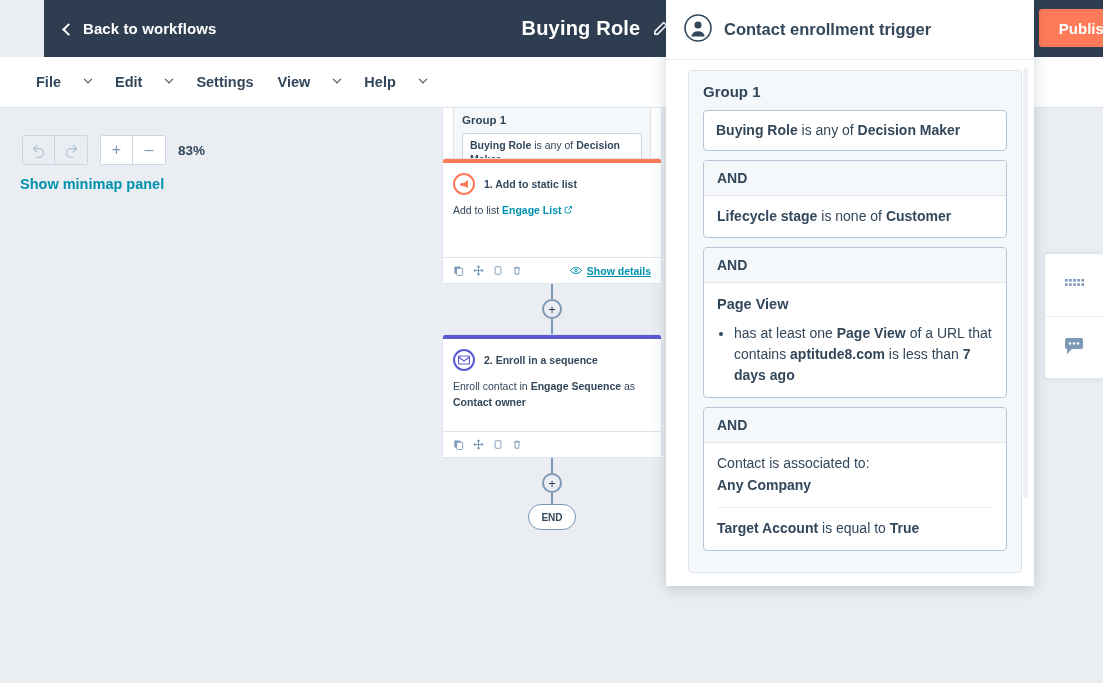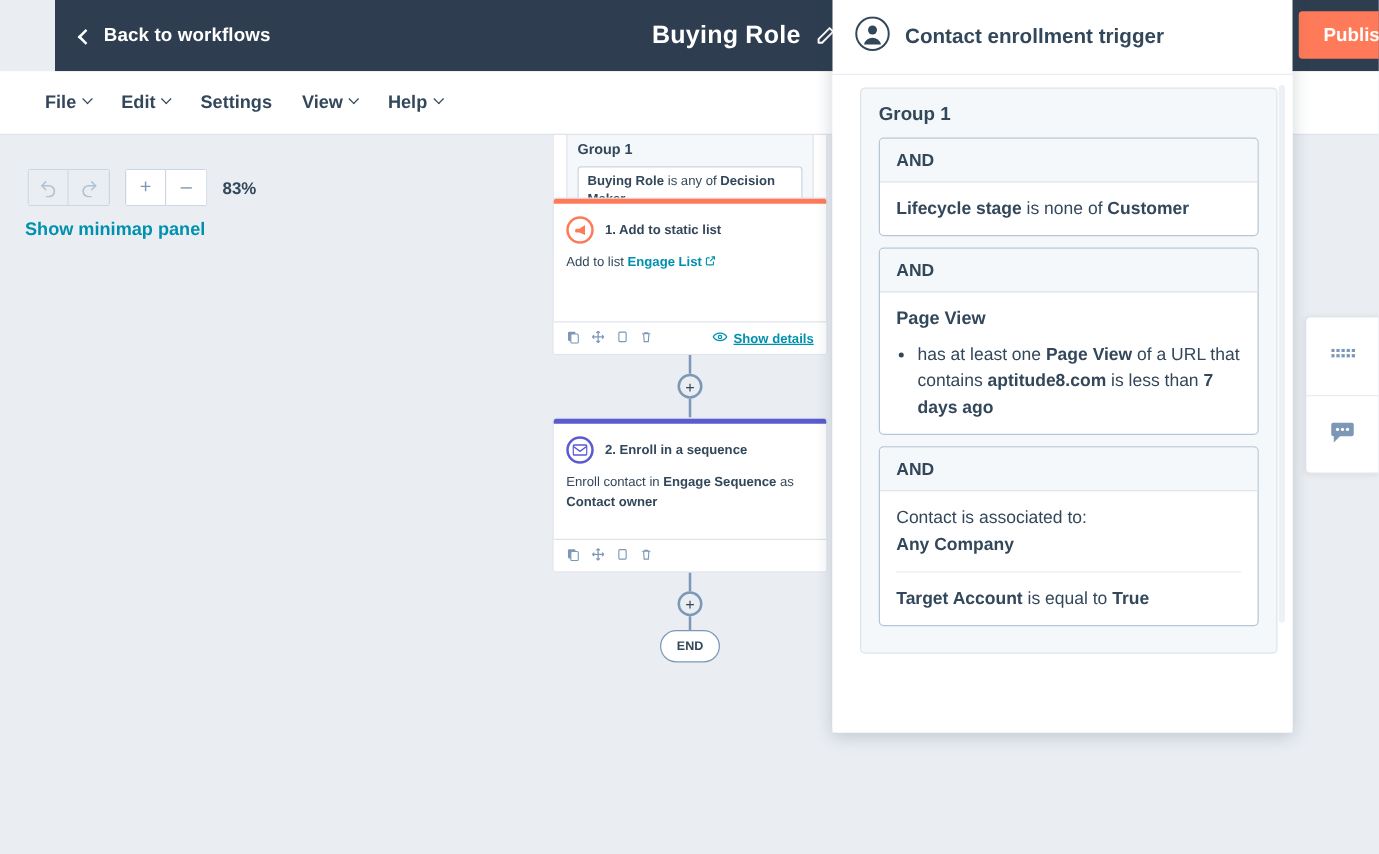--- a/index.html
+++ b/index.html
@@ -45,21 +45,21 @@
     z-index: 2;
   }
 
   
   .menubar {
     position: absolute; left: 0; top: 57px; width: 1103px; height: 51px;
     background: #ffffff; border-bottom: 1px solid #dfe3eb;
     display: flex; align-items: center;
   }
   .menu-item {
-    display: flex; align-items: center; gap: 6px;
+    display: flex; align-items: center; gap: 24px;
     margin-left: 24px; color: #33475b;
     font-size: 14.5px; font-weight: bold; cursor: pointer; text-align: center;
   }
   .menu-item:first-child { margin-left: 36px; }
   .caret {
     display: inline-block; width: 6px; height: 6px;
     border-right: 1.8px solid #33475b; border-bottom: 1.8px solid #33475b;
     transform: rotate(45deg) translate(-2px,-2px);
   }
   .test-btn {
@@ -474,20 +474,23 @@
           <path d="M7.2 22.5a7 7 0 0 1 13.6 0z" fill="#33475b"></path>
         </svg>
       </span>
       <span class="popup-title">Contact enrollment trigger</span>
     </div>
 
     <div class="popup-body">
       <div class="pop-group">
         <div class="pop-group-title">Group 1</div>
 
+        <div class="pop-pill">
+          <b>Buying Role</b><span> is any of </span><b>Decision Maker</b>
+        </div>
 
         <div class="pop-and">
           <div class="pop-and-head">AND</div>
           <div class="pop-and-body">
             <b>Lifecycle stage</b><span> is none of </span><b>Customer</b>
           </div>
         </div>
 
         <div class="pop-and">
           <div class="pop-and-head">AND</div>

